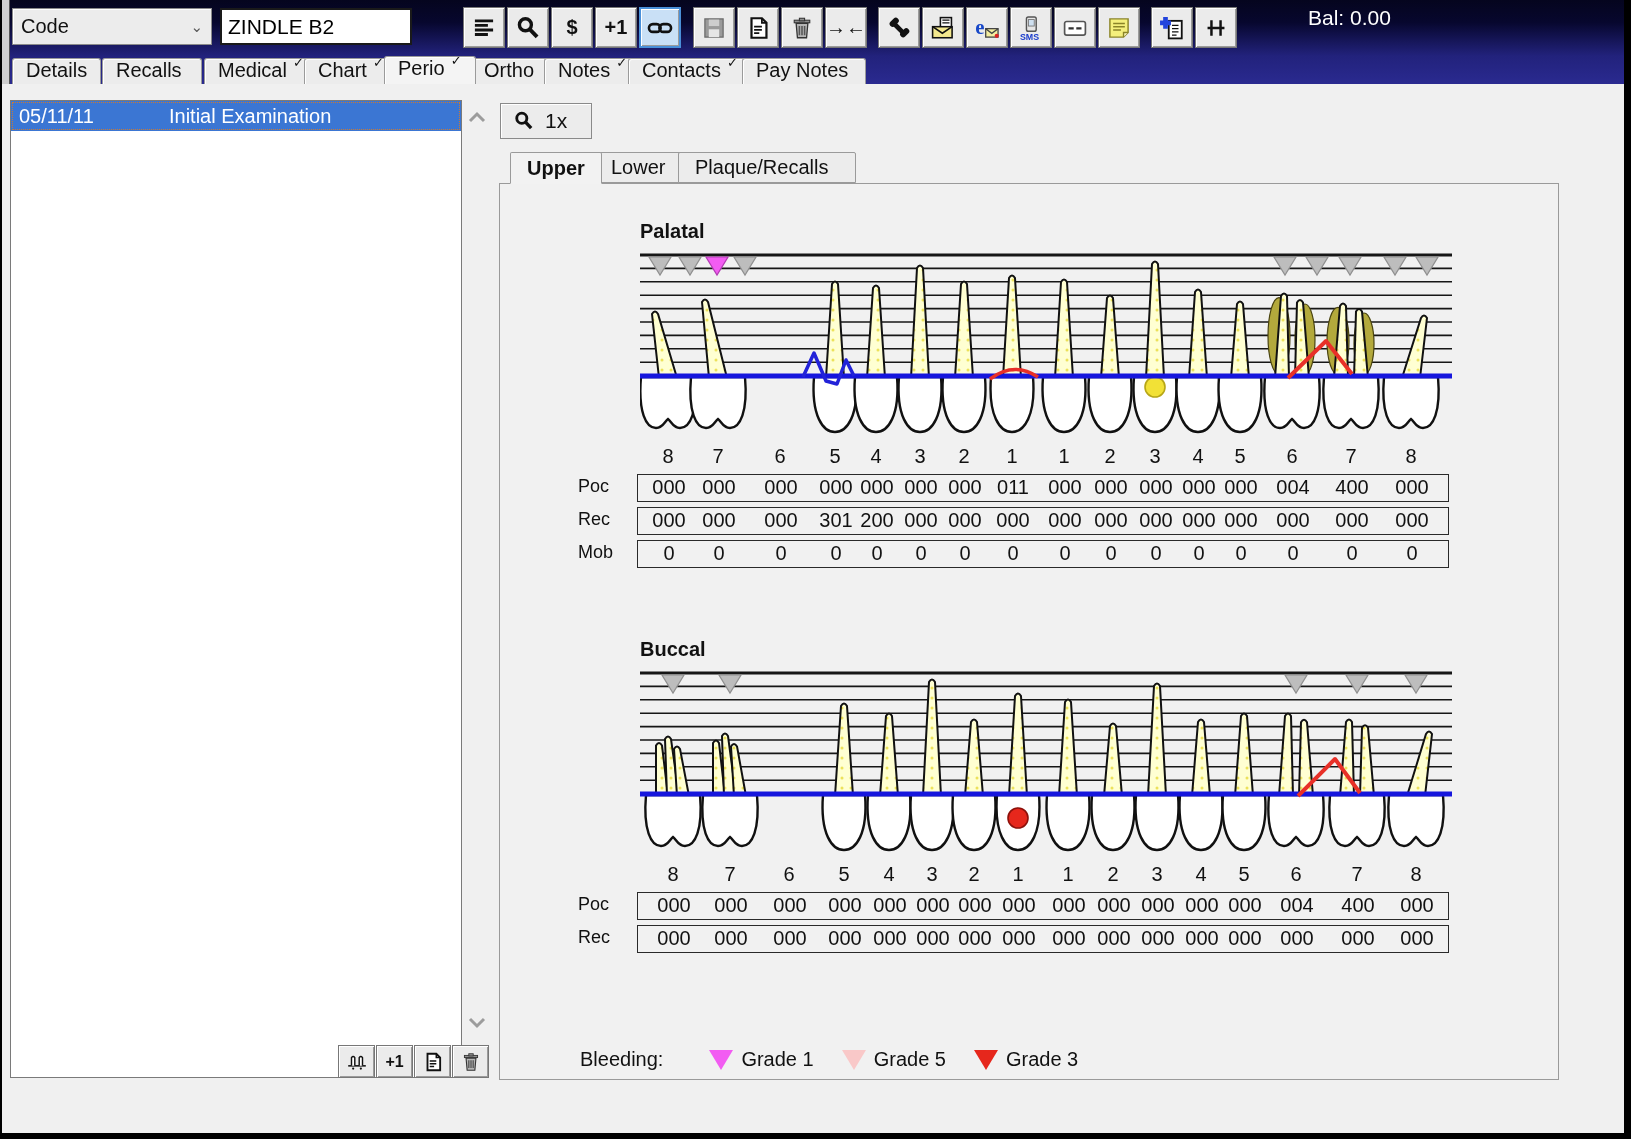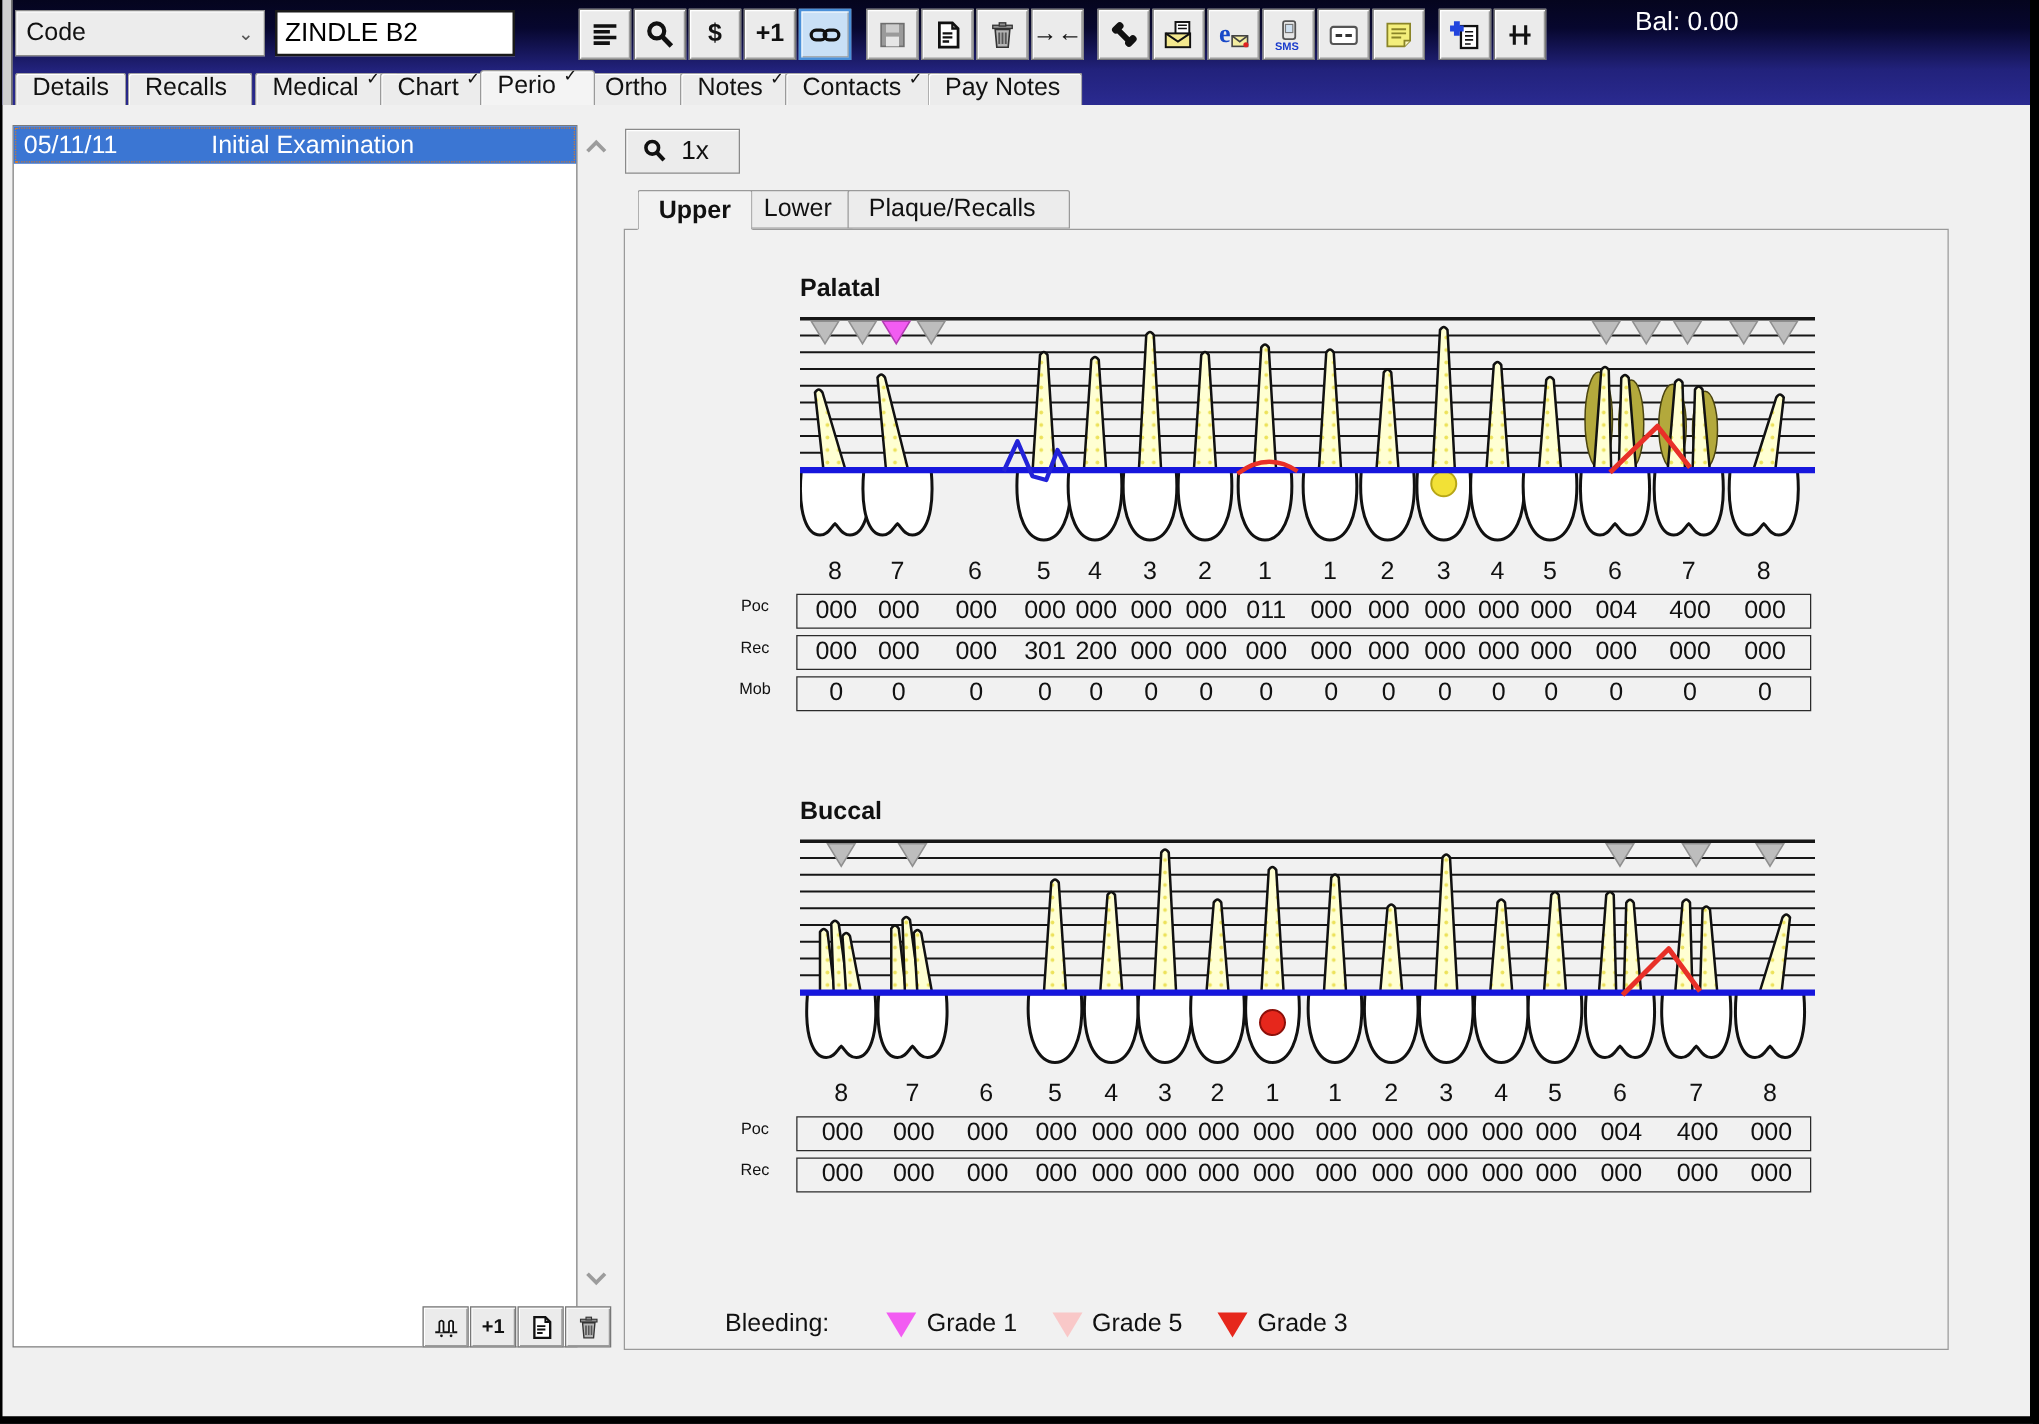--- a/index.html
+++ b/index.html
@@ -55,21 +55,21 @@
   .view-tab.active{font-weight:bold;background:#f2f2f2;height:32px;z-index:3;border-bottom:1px solid #f2f2f2;}
   .content-box{position:absolute;left:497px;top:183px;width:1060px;height:897px;background:#f1f1f1;
                border:1px solid #9a9a9a;box-sizing:border-box;}
   .chart-block{position:absolute;left:140px;width:812px;}
   .chart-title{font-weight:bold;font-size:20px;margin-bottom:2px;}
   .num-row,.val-row{position:relative;height:24px;margin-top:4px;}
   .val-row{height:28px;margin-top:5px;}
   .val-box{position:absolute;left:-3px;top:0;width:812px;height:28px;border:1px solid #2a2a2a;box-sizing:border-box;}
   .cellv{position:absolute;top:1px;width:56px;margin-left:-28px;text-align:center;font-size:20px;}
   .numv{position:absolute;top:0;width:50px;margin-left:-25px;text-align:center;font-size:20px;}
-  .row-label{position:absolute;left:-62px;top:2px;width:52px;text-align:center;font-size:13px;}
+  .row-label{position:absolute;left:-62px;top:2px;width:52px;text-align:left;font-size:18px;}
   .legend{position:absolute;left:80px;top:864px;display:flex;align-items:center;font-size:20px;}
   .legend .tri{width:0;height:0;margin:0 8px 0 0;}
   .noselect{user-select:none;}
 </style>
 </head>
 <body class="noselect">
 
 <div class="app">
 
   <div class="topbar"></div>

